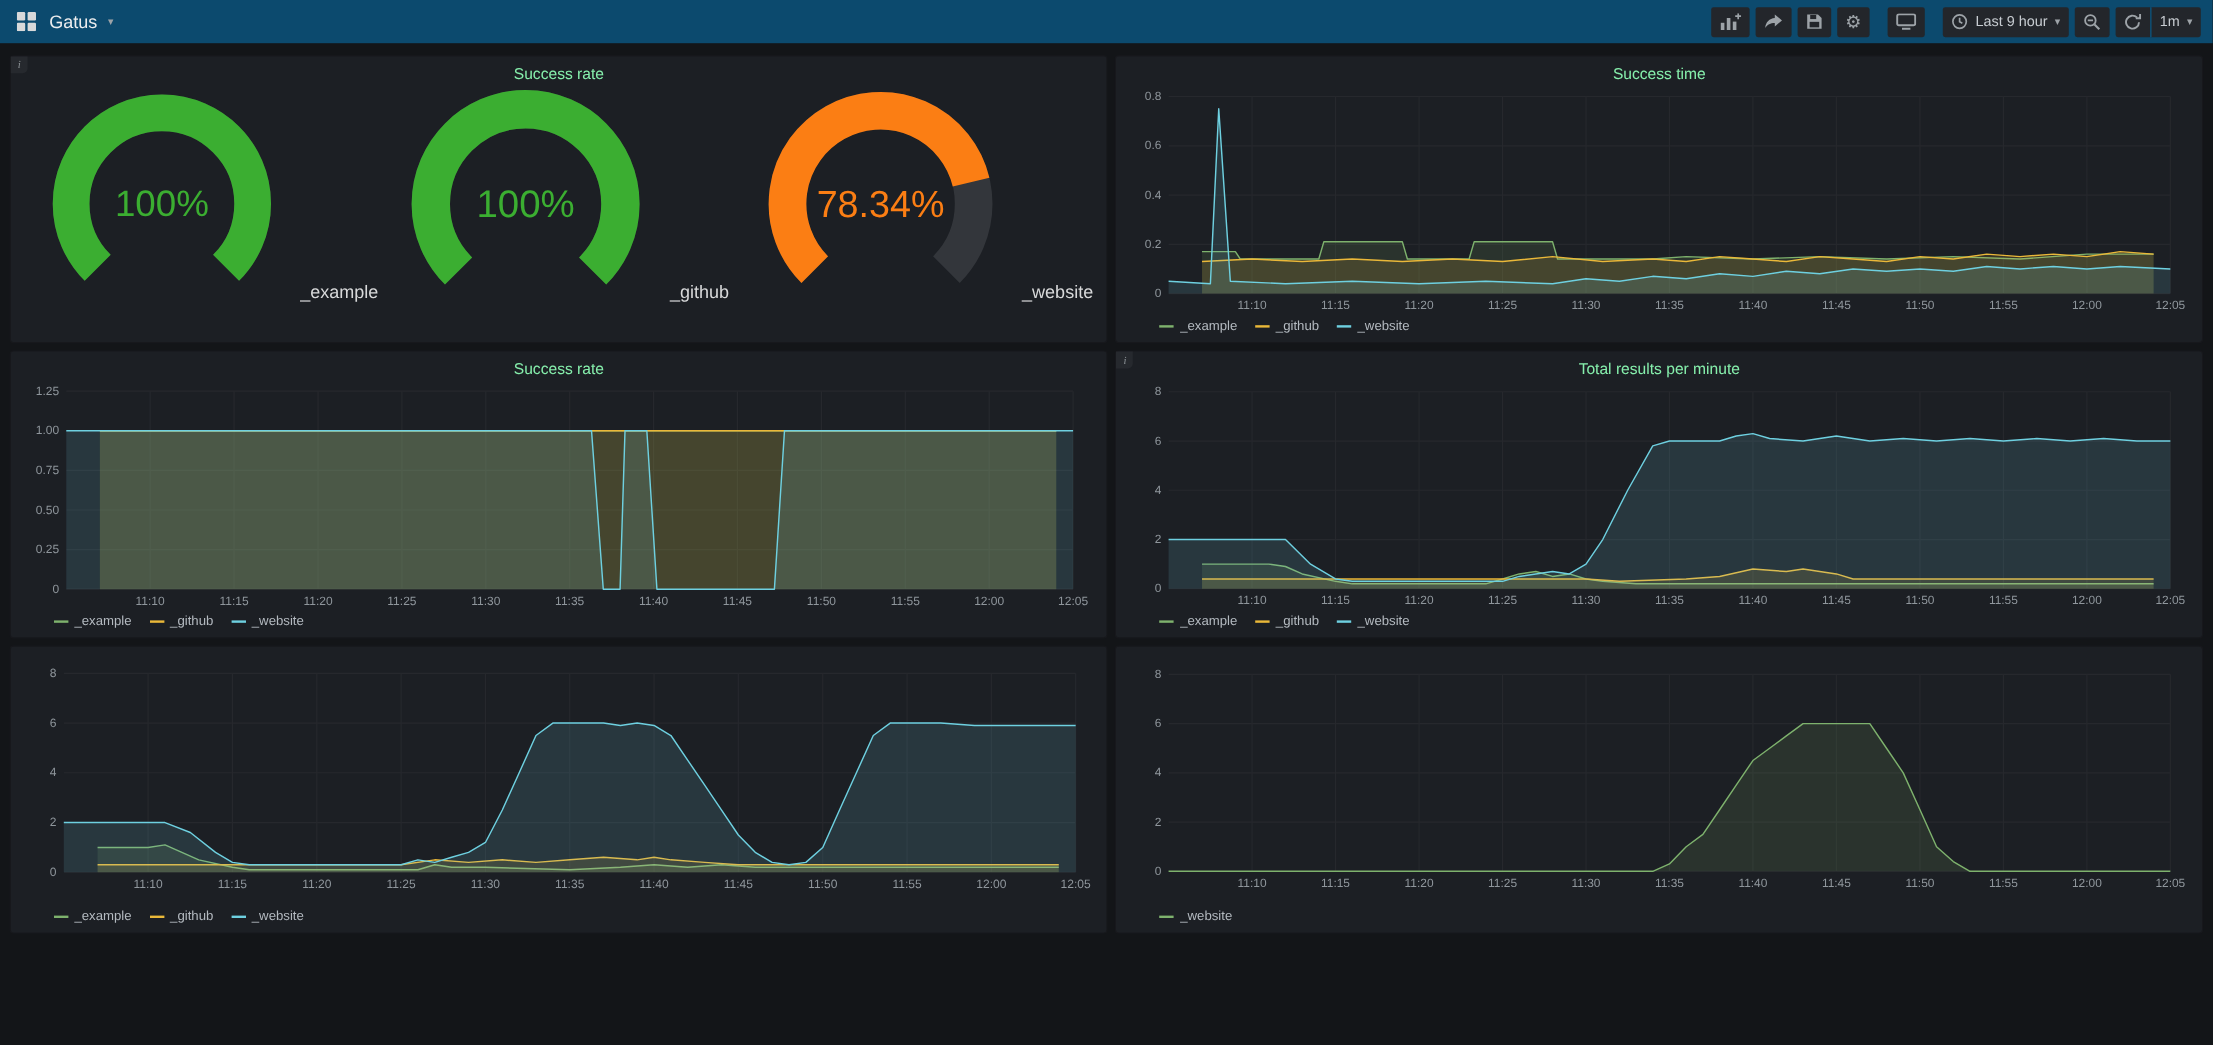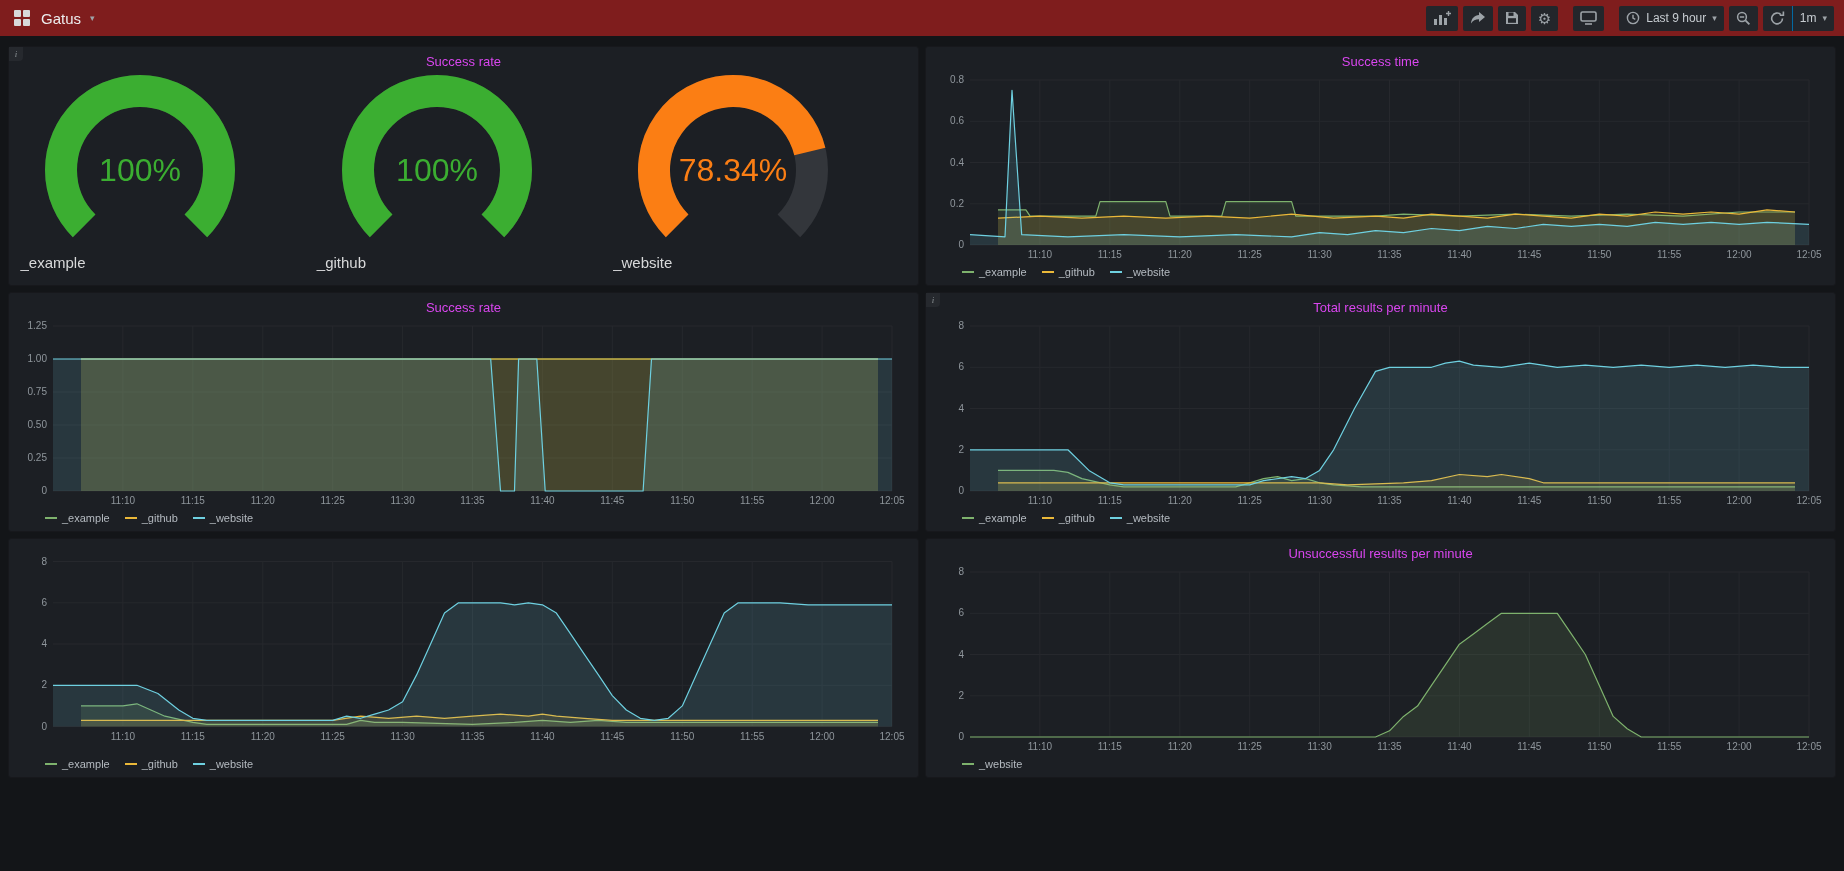--- a/index.html
+++ b/index.html
@@ -1,47 +1,47 @@
 <!DOCTYPE html>
 <html><head>
 <meta charset="utf-8">
 <style>
   *{box-sizing:border-box;margin:0;padding:0}
   html,body{width:1844px;height:871px;overflow:hidden}
   body{background:#131518;font-family:"Liberation Sans",sans-serif;color:#d8d9da}
 
   
-  .navbar{height:36px;background:#7f1d1d;display:flex;align-items:center;justify-content:space-between;padding:0 10px 0 12px}
+  .navbar{height:36px;background:#0c4a6e;display:flex;align-items:center;justify-content:space-between;padding:0 10px 0 12px}
   .nav-left{display:flex;align-items:center;gap:9px}
   .logo{width:20px;height:20px;display:flex;align-items:center;justify-content:center;cursor:pointer}
   .dash-title{font-size:15px;color:#ededee;cursor:pointer}
   .caret{font-size:9px;color:#9da3a8;line-height:1}
   .nav-right{display:flex;align-items:center}
   .nbtn{height:25px;display:inline-flex;align-items:center;justify-content:center;gap:6px;background:#23262b;border:none;border-radius:2px;color:#c7ccd1;font-size:12px;padding:0 7px;margin-left:5px;cursor:pointer;font-family:"Liberation Sans",sans-serif}
   .nbtn .glyph{font-size:15px;line-height:1;color:#9da3a8}
   .nav-gap{width:10px}
   .btn-group{display:inline-flex;margin-left:5px}
   .btn-group .nbtn{margin-left:0}
   .btn-group .nbtn+.nbtn{border-left:1px solid #0369a1;border-top-left-radius:0;border-bottom-left-radius:0}
   .btn-group .nbtn:first-child{border-top-right-radius:0;border-bottom-right-radius:0}
 
   
   .content{padding:10px 8px 8px;display:grid;grid-template-columns:1fr 1fr;grid-template-rows:repeat(3,240px);gap:6px}
   .panel{position:relative;background:#1c1f24;border:1px solid #17181c;border-radius:3px;display:flex;flex-direction:column;padding:4px 10px 4px}
-  .panel-title{font-size:13px;font-weight:500;color:#d946ef;text-align:center;height:21px;line-height:21px;cursor:pointer;flex:none}
+  .panel-title{font-size:13px;font-weight:500;color:#86efac;text-align:center;height:21px;line-height:21px;cursor:pointer;flex:none}
   .info-corner{position:absolute;top:0;left:0;width:14px;height:14px;background:#26292e;color:#8c9296;font-size:9px;font-style:italic;font-family:"Liberation Serif",serif;display:flex;align-items:center;justify-content:center;border-bottom-right-radius:4px;cursor:pointer;z-index:2}
   .chart-wrap{flex:1;min-height:0}
   svg.chart{width:100%;height:100%;display:block;overflow:visible}
   .legend{height:18px;flex:none;padding-left:26px;display:flex;align-items:center}
   .lg-item{display:inline-flex;align-items:center;margin-right:15px;font-size:11px;color:#b4bac0;cursor:pointer}
   .lg-mark{display:inline-block;width:12px;height:2px;margin-right:5px}
 
   
   .gauges{flex:1;display:flex;align-items:flex-start;justify-content:space-around;padding-top:2px}
-  .gauge{display:flex;flex-direction:column;align-items:flex-start;width:33%}
+  .gauge{display:flex;flex-direction:row;align-items:flex-end;width:33%}
   .gauge-svg{width:240px;height:178px;display:block}
   .gauge-label{font-size:15px;color:#d8d9da;margin-top:2px}
 </style>
 </head>
 <body>
 
 <header class="navbar">
   <div class="nav-left">
     <span class="logo">
       <svg width="16" height="16" viewBox="0 0 16 16">
@@ -393,21 +393,20 @@
           <span>_github</span>
         </span>
         <span class="lg-item">
           <span class="lg-mark" style="background:#6ED0E0"></span>
           <span>_website</span>
         </span>
       </div>
   </section>
 
   <section class="panel">
-    <h2 class="panel-title">Unsuccessful results per minute</h2>
     <div class="chart-wrap">
       <svg class="chart" viewBox="0 0 889 191">
           <line x1="34" x2="873" y1="173.0" y2="173.0" stroke="#26282d" stroke-width="1"></line>
           <text x="28" y="176.0" fill="#8f969c" font-size="10" text-anchor="end" font-family="Liberation Sans, sans-serif">0</text>
           <line x1="34" x2="873" y1="131.8" y2="131.8" stroke="#26282d" stroke-width="1"></line>
           <text x="28" y="134.8" fill="#8f969c" font-size="10" text-anchor="end" font-family="Liberation Sans, sans-serif">2</text>
           <line x1="34" x2="873" y1="90.5" y2="90.5" stroke="#26282d" stroke-width="1"></line>
           <text x="28" y="93.5" fill="#8f969c" font-size="10" text-anchor="end" font-family="Liberation Sans, sans-serif">4</text>
           <line x1="34" x2="873" y1="49.3" y2="49.3" stroke="#26282d" stroke-width="1"></line>
           <text x="28" y="52.3" fill="#8f969c" font-size="10" text-anchor="end" font-family="Liberation Sans, sans-serif">6</text>

